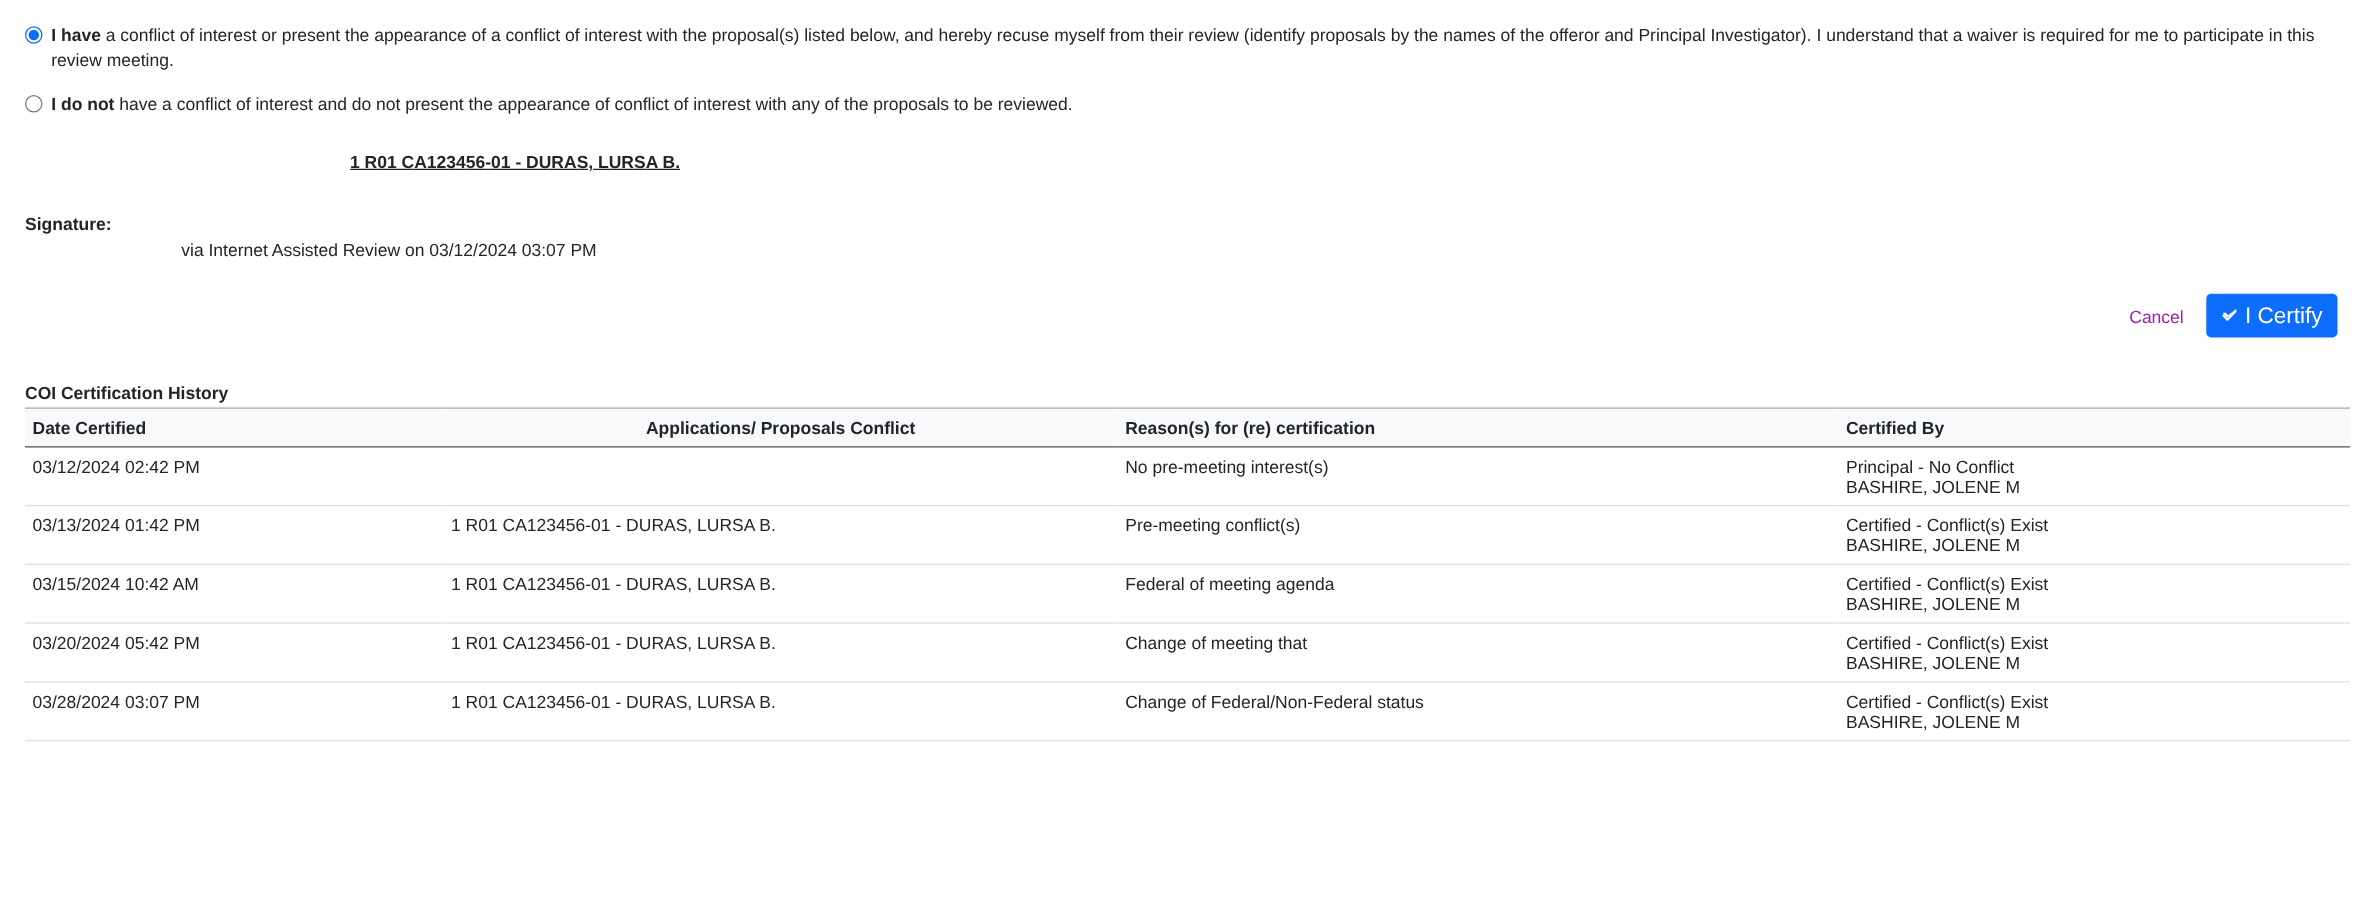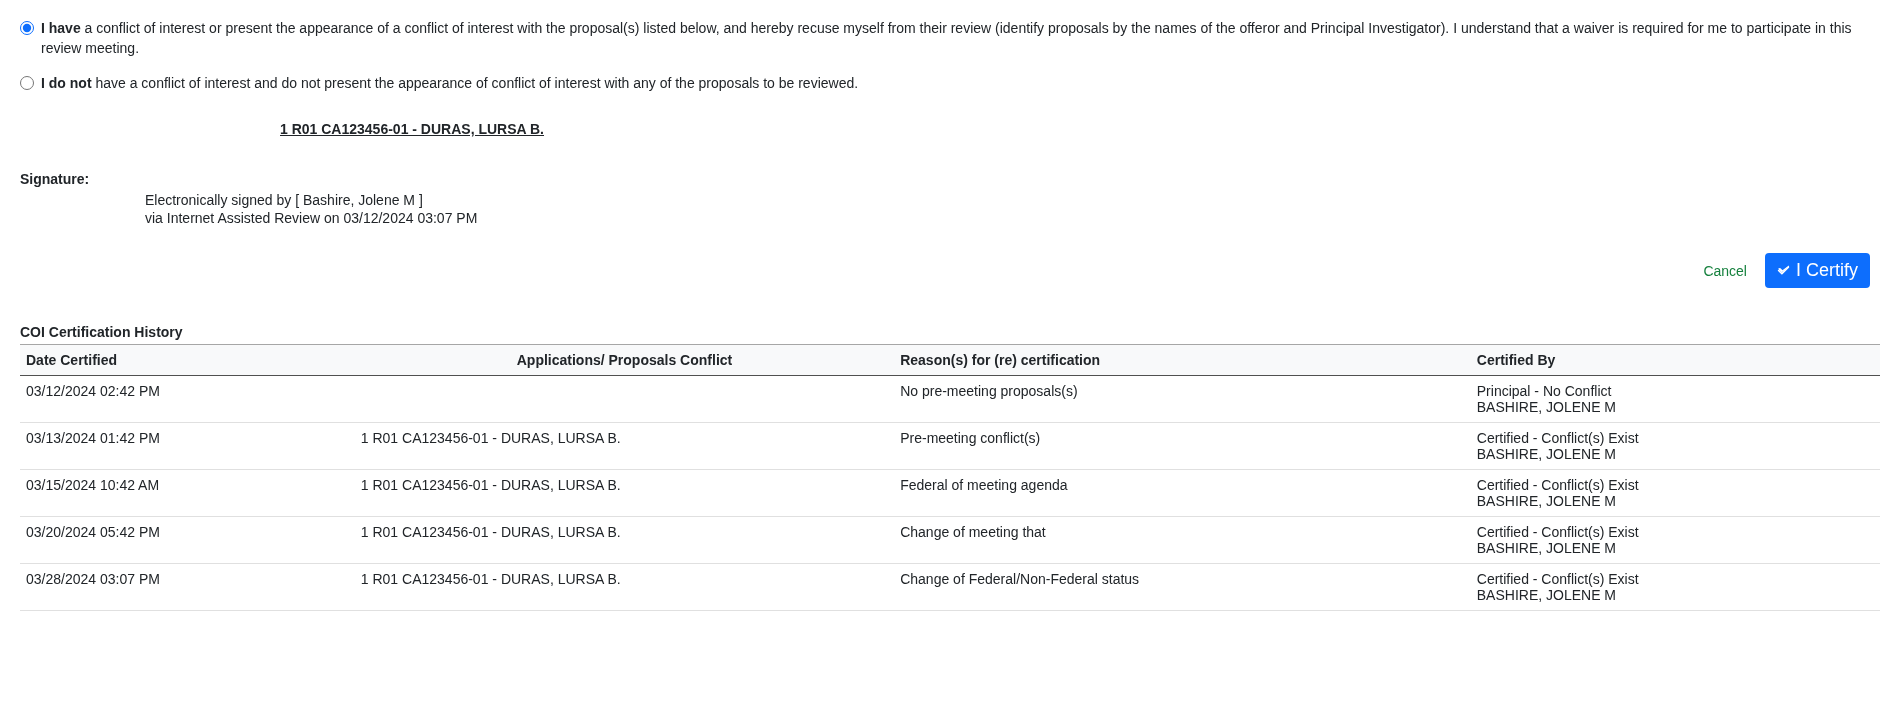--- a/index.html
+++ b/index.html
@@ -5,21 +5,21 @@
     * { box-sizing: border-box; margin: 0; padding: 0; }
     body { font-family: "Segoe UI", Arial, sans-serif; font-size: 14px; color: #212529; background: #fff; padding: 18px 20px; }
     .radio-row { display: flex; align-items: flex-start; margin-bottom: 14px; line-height: 1.45; }
     .radio-row input[type="radio"] { margin-top: 3px; margin-right: 7px; accent-color: #0d6efd; width: 14px; height: 14px;}
     .radio-label { flex: 1; }
     .b { font-weight: 700; }
     .proposal-link { display: block; margin-left: 260px; margin-top: 28px; margin-bottom: 34px; font-weight: 700; text-decoration: underline; color: #212529; }
     .sig-label { font-weight: 700; margin-bottom: 4px; }
     .sig-block { margin-left: 125px; line-height: 1.3; margin-bottom: 26px; }
     .actions { display: flex; justify-content: flex-end; gap: 18px; align-items: center; margin-bottom: 36px; padding-right: 10px;}
-    .cancel { color: #15803d; cursor: pointer; }
+    .cancel { color: #a21caf; cursor: pointer; }
     .certify-btn { display: inline-flex; align-items: center; gap: 6px; background: #0d6efd; color: #fff; border: none; padding: 7px 12px; border-radius: 4px; font-size: 18px; cursor: pointer; }
     .history-title { font-weight: 700; margin-bottom: 4px; }
     table { width: 100%; border-collapse: collapse; }
     th { text-align: left; font-weight: 700; background: #f8f9fa; border-top: 1px solid #a6a6a6; border-bottom: 1px solid #505050; padding: 7px 6px; }
     td { text-align: left; padding: 7px 6px; vertical-align: top; border-bottom: 1px solid #e0e0e0; }
     .col-date { width: 18%; }
     .col-app { width: 29%; text-align: center; }
     .col-reason { width: 31%; }
     .col-by { width: 22%; }
     .cert-line { display:block; }
@@ -34,21 +34,20 @@
 
 <div class="radio-row">
   <input type="radio" name="coi" style="">
   <label class="radio-label"><span class="b">I do not</span><span> have a conflict of interest and do not present the appearance of conflict of interest with any of the proposals to be reviewed.</span></label>
 </div>
 
 <a href="#" class="proposal-link">1 R01 CA123456-01 - DURAS, LURSA B.</a>
 
 <div class="sig-label">Signature:</div>
 <div class="sig-block">
-  <div>Electronically signed by [ Bashire, Jolene M ]</div>
   <div>via Internet Assisted Review on 03/12/2024 03:07 PM</div>
 </div>
 
 <div class="actions">
   <span class="cancel">Cancel</span>
   <button class="certify-btn">
     <svg width="13" height="13" viewBox="0 0 16 16">
         <path fill="#fff" d="M13.485 1.929a1 1 0 0 1 1.03 1.714l-.116.07-8 6a1 1 0 0 1-1.213-.01l-.094-.08-3-3a1 1 0 0 1 1.32-1.497l.94.083 2.4 2.4 7.39-5.54a1 1 0 0 1 .25-.14z"></path>
         <path fill="#fff" d="M6 10.586 2.707 7.293a1 1 0 0 0-1.414 1.414l4 4a1 1 0 0 0 1.414 0l8-8a1 1 0 1 0-1.414-1.414L6 10.586z"></path>
       </svg>
@@ -63,21 +62,21 @@
       <th class="col-date">Date Certified</th>
       <th class="col-app">Applications/ Proposals Conflict</th>
       <th class="col-reason">Reason(s) for (re) certification</th>
       <th class="col-by">Certified By</th>
     </tr>
   </thead>
   <tbody id="tbody">
       <tr>
         <td>03/12/2024 02:42 PM</td>
         <td></td>
-        <td>No pre-meeting proposals(s)</td>
+        <td>No pre-meeting interest(s)</td>
         <td>
           <span class="cert-line">Principal - No Conflict</span>
           <span class="cert-line">BASHIRE, JOLENE M</span>
         </td>
       </tr>
       <tr>
         <td>03/13/2024 01:42 PM</td>
         <td>1 R01 CA123456-01 - DURAS, LURSA B.</td>
         <td>Pre-meeting conflict(s)</td>
         <td>

